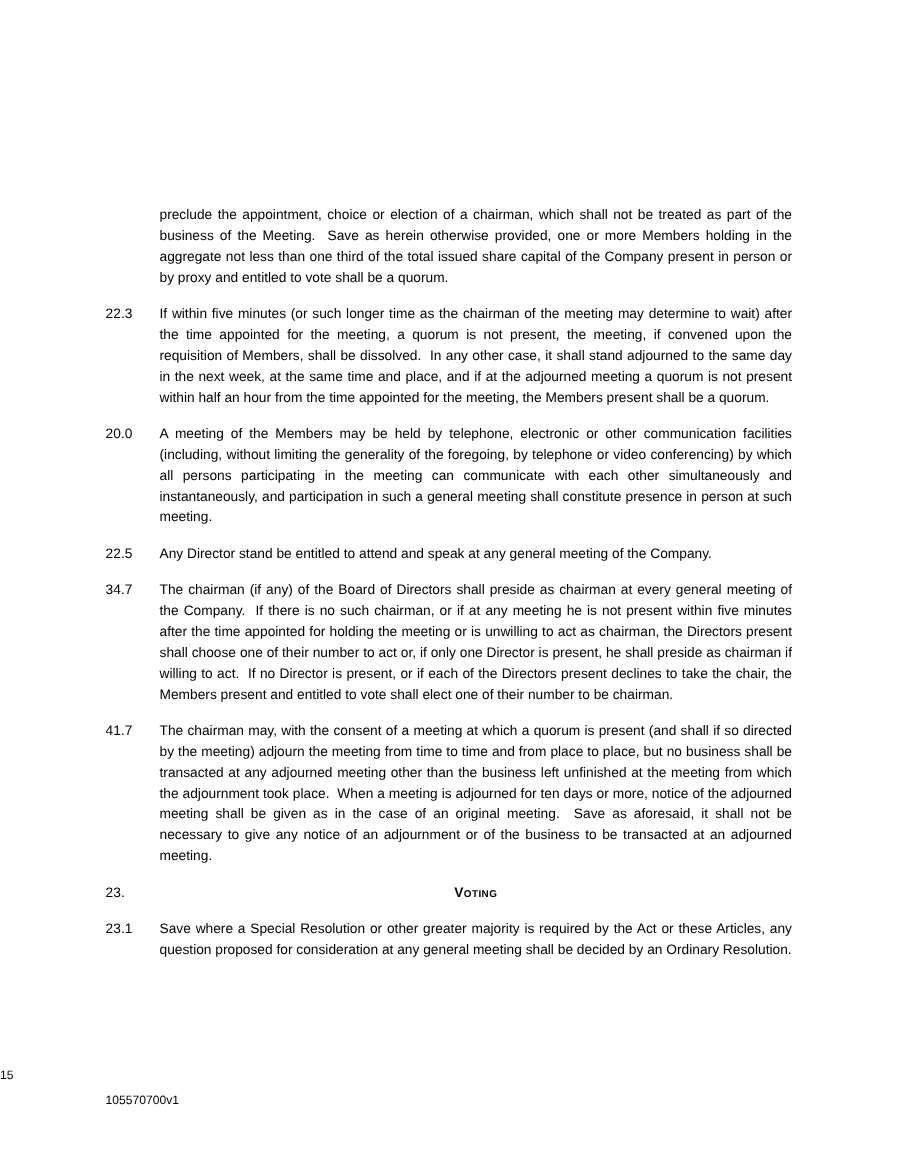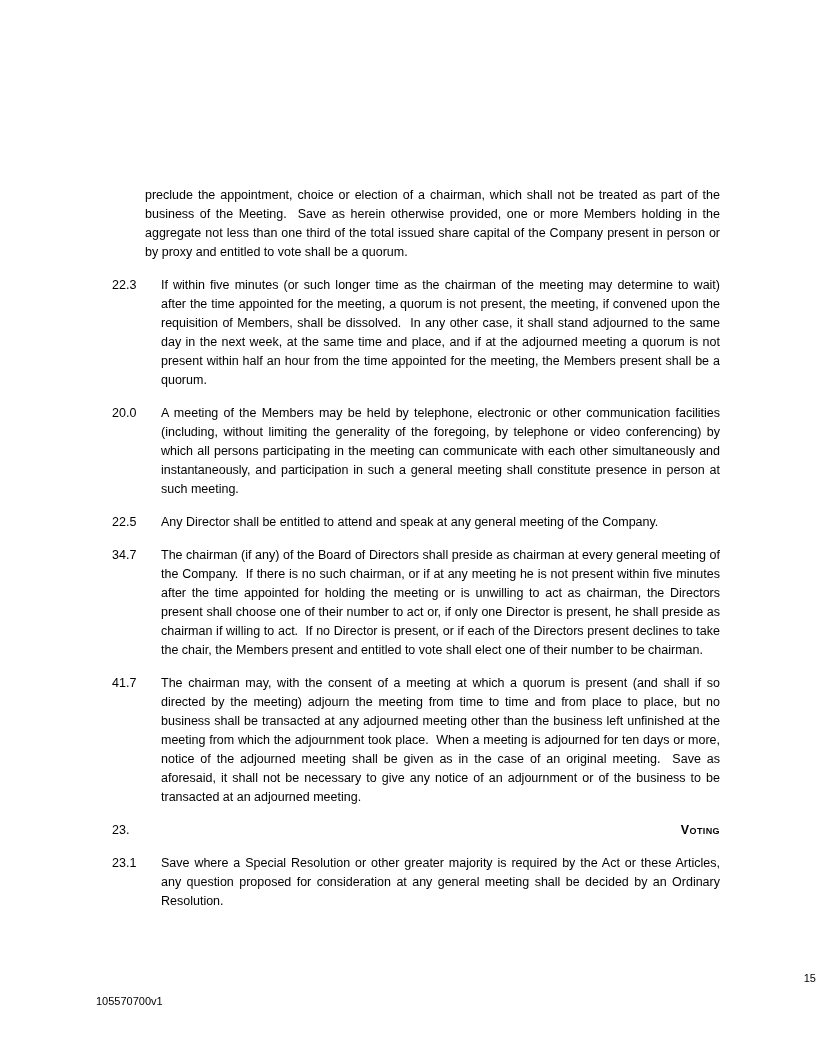--- a/index.html
+++ b/index.html
@@ -27,44 +27,43 @@
     line-height: 19px;
   }
   .lead-para {
     margin: 0 0 14px 49px;
     text-align: justify;
     white-space: pre-wrap;
   }
   .clause {
     display: flex;
     margin-bottom: 14px;
-    margin-left: 16px;
   }
   .clause-num {
     flex: 0 0 49px;
     width: 49px;
   }
   .clause-body {
     flex: 1;
     text-align: justify;
     white-space: pre-wrap;
   }
   .clause.heading { margin-top: 2px; }
   .clause.heading .clause-body {
     font-weight: 700;
     font-variant: small-caps;
     letter-spacing: 0.4px;
-    text-align: right;
+    text-align: center;
   }
   .page-number {
     position: absolute;
     top: 972px;
     left: 0;
     width: 816px;
-    text-align: right;
+    text-align: left;
     font-size: 11px;
     line-height: 13px;
   }
   .doc-id {
     position: absolute;
     top: 995px;
     left: 96px;
     font-size: 11px;
     line-height: 13px;
   }
@@ -81,21 +80,21 @@
         <div class="clause">
     <div class="clause-num">22.3</div>
     <div class="clause-body">If within five minutes (or such longer time as the chairman of the meeting may determine to wait) after the time appointed for the meeting, a quorum is not present, the meeting, if convened upon the requisition of Members, shall be dissolved.  In any other case, it shall stand adjourned to the same day in the next week, at the same time and place, and if at the adjourned meeting a quorum is not present within half an hour from the time appointed for the meeting, the Members present shall be a quorum.</div>
   </div>
         <div class="clause">
     <div class="clause-num">20.0</div>
     <div class="clause-body">A meeting of the Members may be held by telephone, electronic or other communication facilities (including, without limiting the generality of the foregoing, by telephone or video conferencing) by which all persons participating in the meeting can communicate with each other simultaneously and instantaneously, and participation in such a general meeting shall constitute presence in person at such meeting.</div>
   </div>
         <div class="clause">
     <div class="clause-num">22.5</div>
-    <div class="clause-body">Any Director shall be entitled to attend and speak at any general meeting of the Company.</div>
+    <div class="clause-body">Any Director stand be entitled to attend and speak at any general meeting of the Company.</div>
   </div>
         <div class="clause">
     <div class="clause-num">34.7</div>
     <div class="clause-body">The chairman (if any) of the Board of Directors shall preside as chairman at every general meeting of the Company.  If there is no such chairman, or if at any meeting he is not present within five minutes after the time appointed for holding the meeting or is unwilling to act as chairman, the Directors present shall choose one of their number to act or, if only one Director is present, he shall preside as chairman if willing to act.  If no Director is present, or if each of the Directors present declines to take the chair, the Members present and entitled to vote shall elect one of their number to be chairman.</div>
   </div>
         <div class="clause">
     <div class="clause-num">41.7</div>
     <div class="clause-body">The chairman may, with the consent of a meeting at which a quorum is present (and shall if so directed by the meeting) adjourn the meeting from time to time and from place to place, but no business shall be transacted at any adjourned meeting other than the business left unfinished at the meeting from which the adjournment took place.  When a meeting is adjourned for ten days or more, notice of the adjourned meeting shall be given as in the case of an original meeting.  Save as aforesaid, it shall not be necessary to give any notice of an adjournment or of the business to be transacted at an adjourned meeting.</div>
   </div>
         <div class="clause heading">

